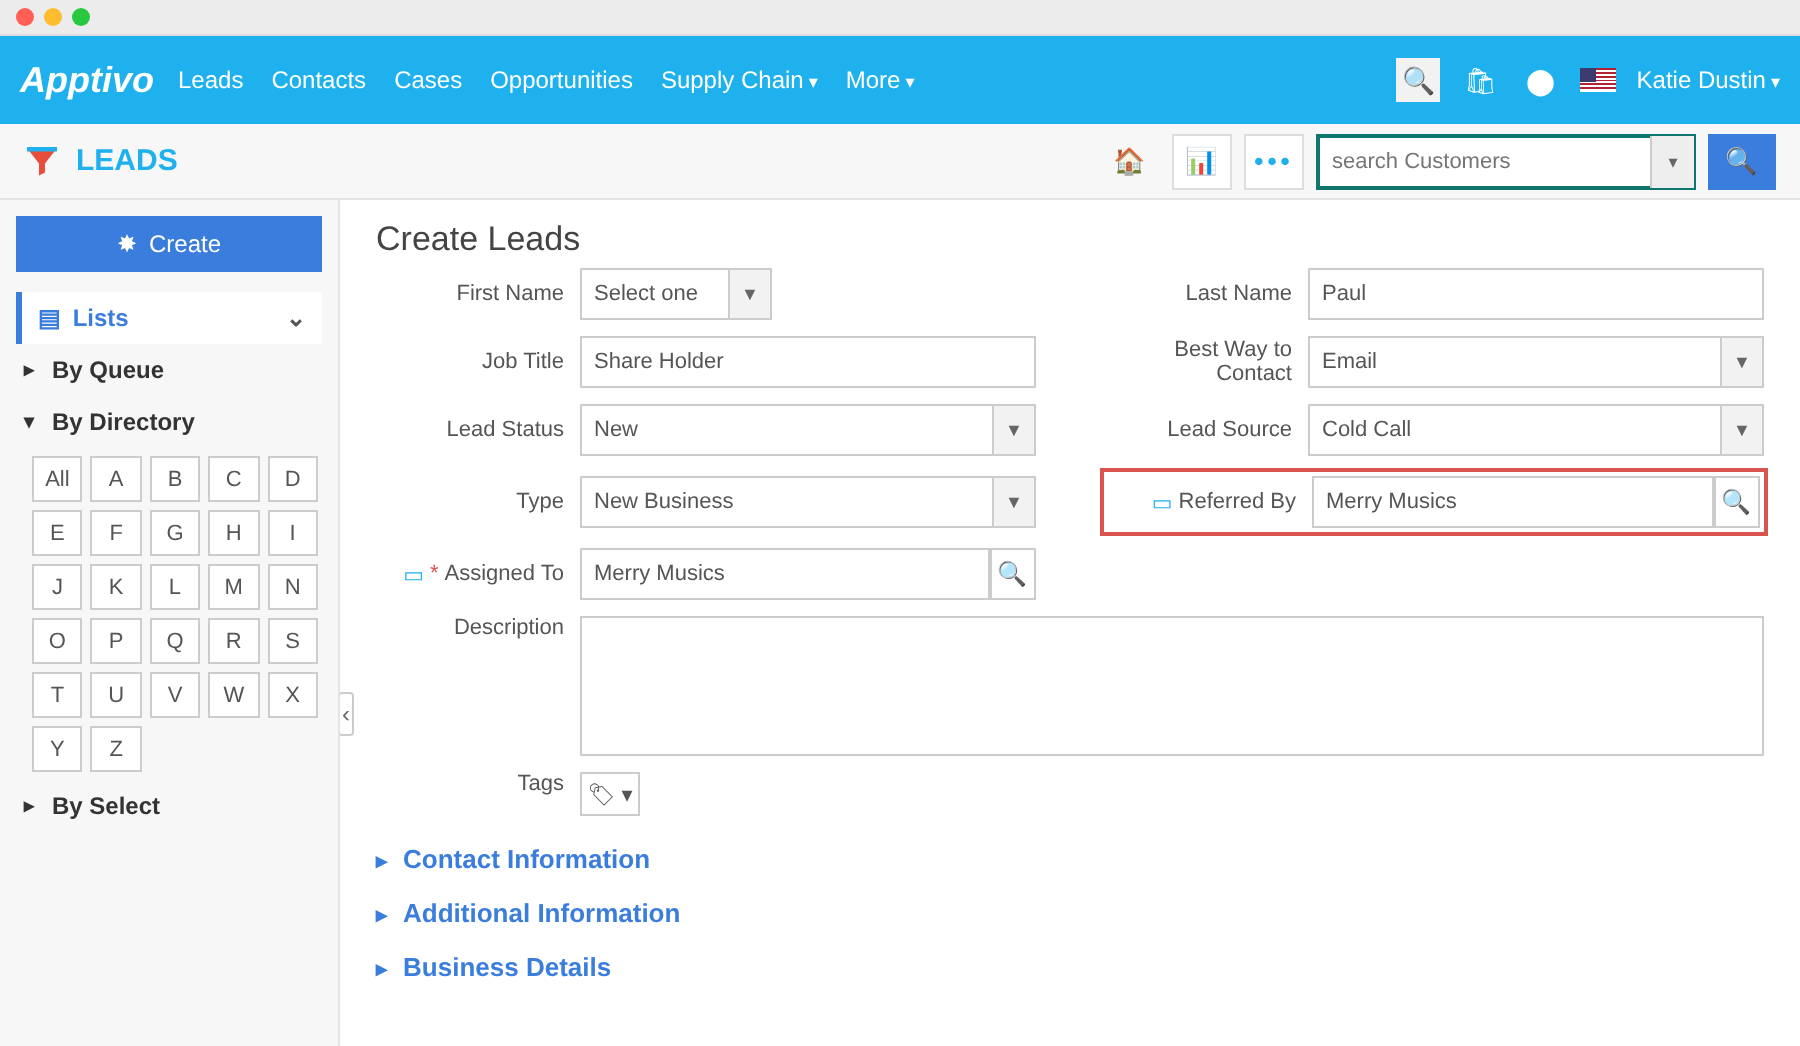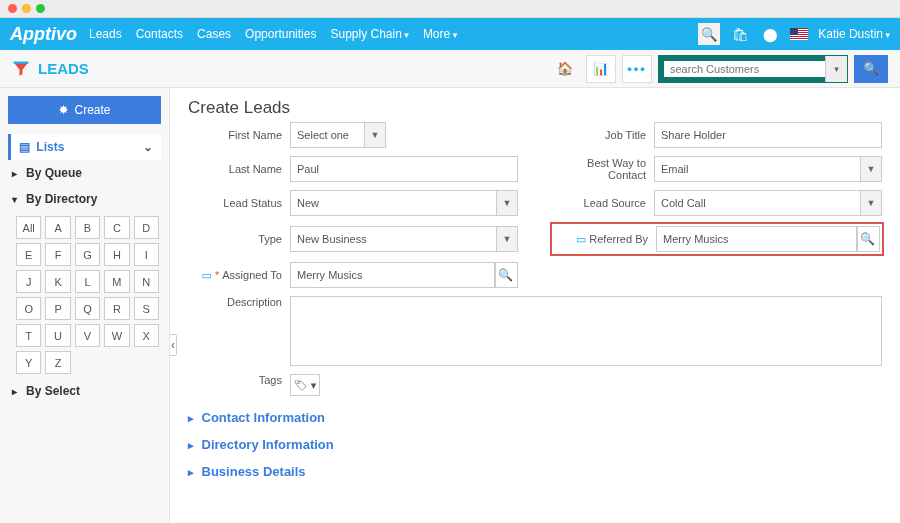--- a/index.html
+++ b/index.html
@@ -4,21 +4,21 @@
 <style>
 * { box-sizing: border-box; margin: 0; padding: 0; font-family: Arial, Helvetica, sans-serif; }
 body { width: 900px; height: 523px; background: #f3f3f3; overflow: hidden; }
 
 
 .titlebar { height: 18px; background: #ececec; border-bottom: 1px solid #ddd; display:flex; align-items:center; padding-left:8px; gap:5px; }
 .dot { width:9px; height:9px; border-radius:50%; }
 .dot.r { background:#ff5f57; } .dot.y { background:#febc2e; } .dot.g { background:#28c840; }
 
 
-.topnav { height: 32px; background: #1eb1ed; display:flex; align-items:center; color:#fff; font-size:12px; padding: 0 10px; }
+.topnav { height: 44px; background: #1eb1ed; display:flex; align-items:center; color:#fff; font-size:12px; padding: 0 10px; }
 .logo { font-size:18px; font-weight:bold; font-style:italic; margin-right:12px; display:flex; align-items:center; }
 .nav-links { display:flex; gap:14px; align-items:center; }
 .nav-links .item { cursor:pointer; }
 .caret-down::after { content:" ▾"; font-size:9px; }
 .nav-right { margin-left:auto; display:flex; align-items:center; gap:10px; }
 .searchbox { display:flex; }
 .searchbox input { width:160px; height:22px; border:none; padding:0 6px; font-size:11px; }
 .searchbox .btn { width:22px; height:22px; background:#f2f2f2; border:none; display:flex; align-items:center; justify-content:center; cursor:pointer; color:#555;}
 .topicon { width:20px; height:20px; color:#fff; display:flex; align-items:center; justify-content:center; font-size:13px;}
 .flag { width:18px; height:12px; background: linear-gradient(#b22234 0 8%, #fff 8% 16%, #b22234 16% 24%, #fff 24% 32%, #b22234 32% 40%, #fff 40% 48%, #b22234 48% 56%, #fff 56% 64%, #b22234 64% 72%, #fff 72% 80%, #b22234 80% 88%, #fff 88% 100%); position:relative; }
@@ -27,21 +27,21 @@
 
 
 .subbar { height: 38px; background: #f7f7f7; border-bottom:1px solid #e3e3e3; display:flex; align-items:center; padding:0 12px; }
 .module-title { display:flex; align-items:center; gap:8px; color:#1eb1ed; font-weight:bold; font-size:15px; }
 .funnel-icon { width:18px; height:18px; }
 .subbar-right { margin-left:auto; display:flex; align-items:center; gap:6px; }
 .sb-icon { width:30px; height:28px; border:1px solid #ddd; display:flex; align-items:center; justify-content:center; color:#999; background:#fff; cursor:pointer; font-size:13px; }
 .sb-icon.active { color:#1eb1ed; font-weight:bold; }
 .sb-icon.noborder { border:none; background:transparent; }
 .cust-search { position:relative; }
-.cust-search input { width:190px; height:28px; border:6px solid #0f766e; padding:0 6px; font-size:11px; }
+.cust-search input { width:190px; height:28px; border:2px solid #0f766e; padding:0 6px; font-size:11px; }
 .cust-search .dd { position:absolute; right:1px; top:1px; width:22px; height:26px; background:#eee; border-left:1px solid #ccc; display:flex; align-items:center; justify-content:center; font-size:9px; cursor:pointer; color:#666;}
 .go-btn { width:34px; height:28px; background:#3b7ddd; color:#fff; border:none; cursor:pointer; font-size:13px;}
 
 
 .main { display:flex; height:calc(523px - 18px - 32px - 38px); }
 
 
 .sidebar { width: 170px; background:#f7f7f7; border-right:1px solid #e5e5e5; padding:8px; font-size:12px; overflow:hidden;}
 .create-btn { width:100%; height:28px; background:#3b7ddd; color:#fff; border:none; font-size:12px; cursor:pointer; display:flex; align-items:center; justify-content:center; gap:6px;}
 .create-btn .gear { font-size:12px; }
@@ -204,30 +204,30 @@
         <div class="lbl">First Name</div>
         <div class="ctrl name-combo">
           <div class="sel-wrap">
             <input class="txt" readonly="" value="Select one" style="">
             <div class="dd-btn">▼</div>
           </div>
           <div class="gap"></div>
         </div>
       </div>
       <div class="form-row">
+        <div class="lbl">Last Name</div>
+        <div class="ctrl">
+            <input class="txt" value="Paul" style="">
+          </div>
+      </div>
+
+      <div class="form-row">
         <div class="lbl">Job Title</div>
         <div class="ctrl">
             <input class="txt" value="Share Holder" style="">
-          </div>
-      </div>
-
-      <div class="form-row">
-        <div class="lbl">Last Name</div>
-        <div class="ctrl">
-            <input class="txt" value="Paul" style="">
           </div>
       </div>
       <div class="form-row">
         <div class="lbl">Best Way to Contact</div>
         <div class="ctrl sel-wrap">
           <input class="txt" readonly="" value="Email" style="">
           <div class="dd-btn">▼</div>
         </div>
       </div>
 
@@ -291,20 +291,20 @@
           </div>
       </div>
     </div>
 
     <div class="section-head collapsed">
         <span class="chev"></span>
         <span>Contact Information</span>
       </div>
     <div class="section-head collapsed">
         <span class="chev"></span>
-        <span>Directory Information</span>
+        <span>Additional Information</span>
       </div>
     <div class="section-head collapsed">
         <span class="chev"></span>
         <span>Business Details</span>
       </div>
   </div>
 </div>
 
 </body></html>

